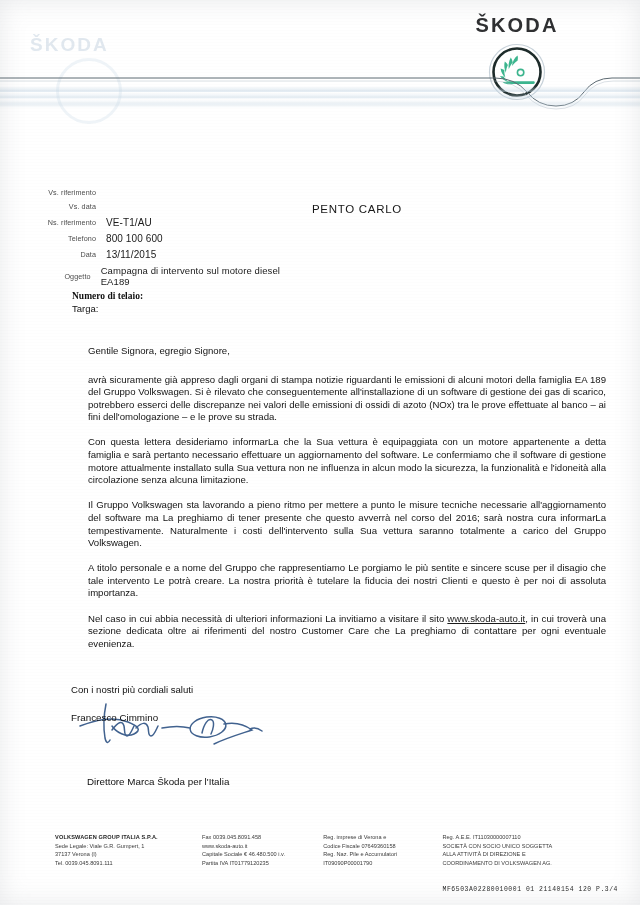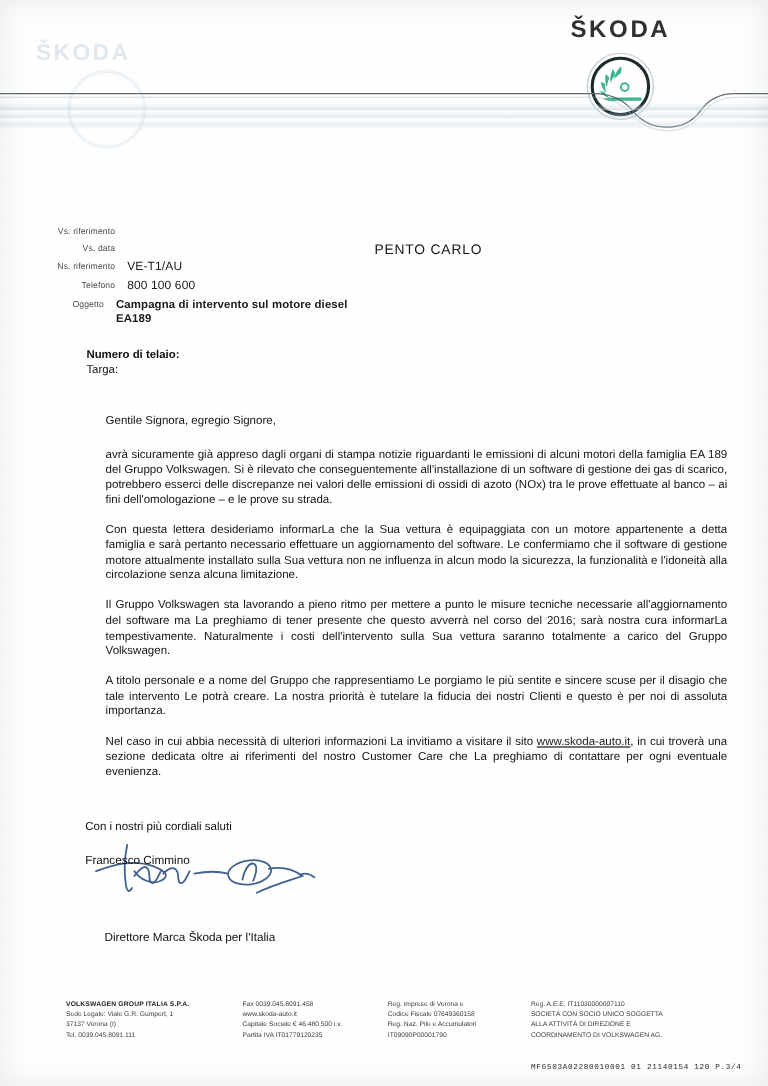--- a/index.html
+++ b/index.html
@@ -34,29 +34,29 @@
     background:linear-gradient(180deg,
       rgba(200,216,228,0) 0%,
       rgba(196,214,228,.55) 24%,
       rgba(255,255,255,0) 30%,
       rgba(196,214,228,.45) 52%,
       rgba(255,255,255,0) 60%,
       rgba(200,216,228,.4) 82%,
       rgba(255,255,255,0) 100%);}
   
   .refblock{position:absolute;left:0;top:188px;width:300px;font-size:7.5px;}
-  .refrow{display:flex;align-items:flex-start;margin-bottom:5.3px;}
+  .refrow{display:flex;align-items:center;margin-bottom:5.3px;}
   .reflabel{width:96px;text-align:right;padding-right:10px;color:#4c4c4c;
     font-size:7.2px;letter-spacing:.1px;}
   .refvalue{font-size:10px;color:#1a1a1a;letter-spacing:.1px;}
-  .refvalue.strong{font-weight:bold;font-size:9.5px;}
+  .refvalue.strong{font-weight:normal;font-size:9.5px;}
   .recipient{position:absolute;left:312px;top:203px;font-size:11.5px;
     letter-spacing:.7px;color:#171717;}
   .vehicle{position:absolute;left:72px;top:290px;font-size:9.5px;line-height:12.5px;}
-  .vehicle .b{font-weight:bold;}
+  .vehicle .b{font-weight:bold;font-family:Liberation Serif, serif;}
   
   .body{position:absolute;left:88px;top:345px;width:518px;
     font-size:9.6px;line-height:12.6px;text-align:justify;color:#141414;}
   .body p{margin:0 0 12.5px 0;}
   .body p.greet{margin-bottom:16px;text-align:left;}
   .lnk{text-decoration:underline;color:#1a1a1a;}
   
   .signoff{position:absolute;left:71px;top:684px;font-size:9.6px;}
   .sig-svg{position:absolute;left:72px;top:700px;}
   .signer{position:absolute;left:71px;top:712px;font-size:9.8px;}
@@ -124,20 +124,24 @@
     </div>
     <div class="refrow">
       <div class="reflabel">Ns. riferimento</div>
       <div class="refvalue">VE-T1/AU</div>
     </div>
     <div class="refrow">
       <div class="reflabel">Telefono</div>
       <div class="refvalue">800 100 600</div>
     </div>
     <div class="refrow">
+      <div class="reflabel">Data</div>
+      <div class="refvalue">13/11/2015</div>
+    </div>
+    <div class="refrow">
       <div class="reflabel">Oggetto</div>
       <div class="refvalue strong">Campagna di intervento sul motore diesel EA189</div>
     </div>
   </div>
 
   <div class="recipient">PENTO CARLO</div>
 
   <div class="vehicle">
     <div class="b">Numero di telaio:</div>
     <div>Targa:</div>

